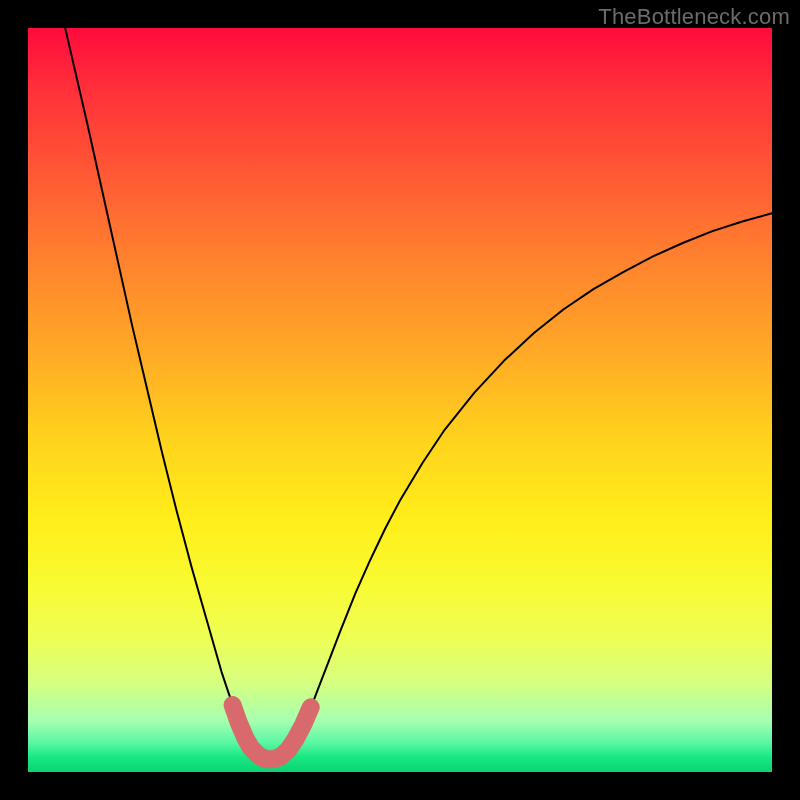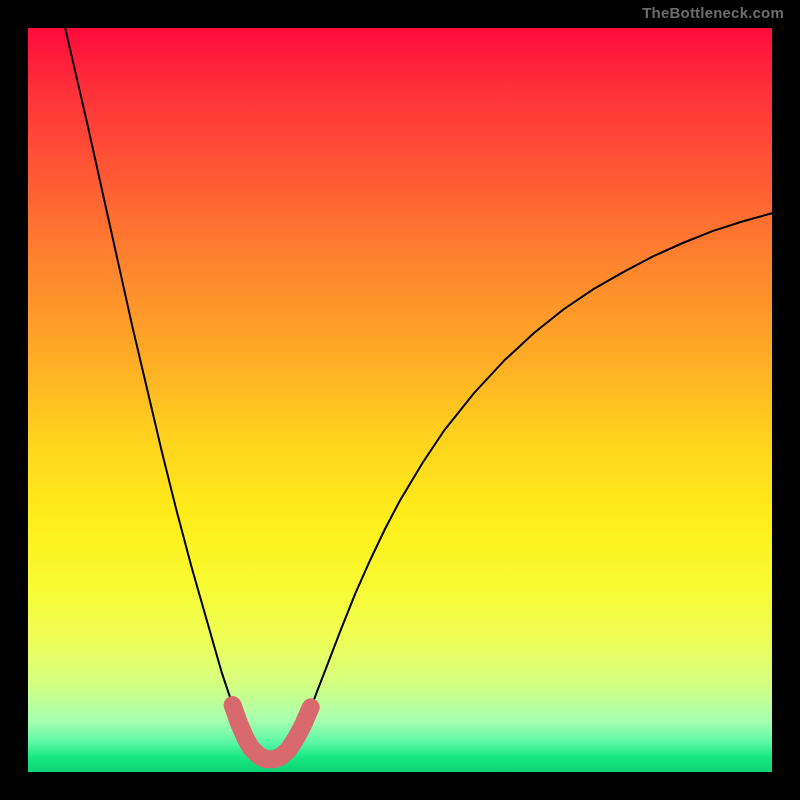--- a/index.html
+++ b/index.html
@@ -29,24 +29,24 @@
       #d6ff80 88%,
       #a8ffb0 93%,
       #5cf7a5 96%,
       #18e884 98%,
       #0cd273 100%
     );
   }
   .watermark {
     position: absolute;
     top: 4px;
-    right: 16px;
+    right: 10px;
     font-family: Arial, Helvetica, sans-serif;
-    font-size: 15px;
-    font-weight: bold;
+    font-size: 22px;
+    font-weight: normal;
     color: #6b6b6b;
     letter-spacing: 0.2px;
     user-select: none;
   }
   svg.plot {
     position: absolute;
     left: 0;
     top: 0;
     width: 744px;
     height: 744px;

